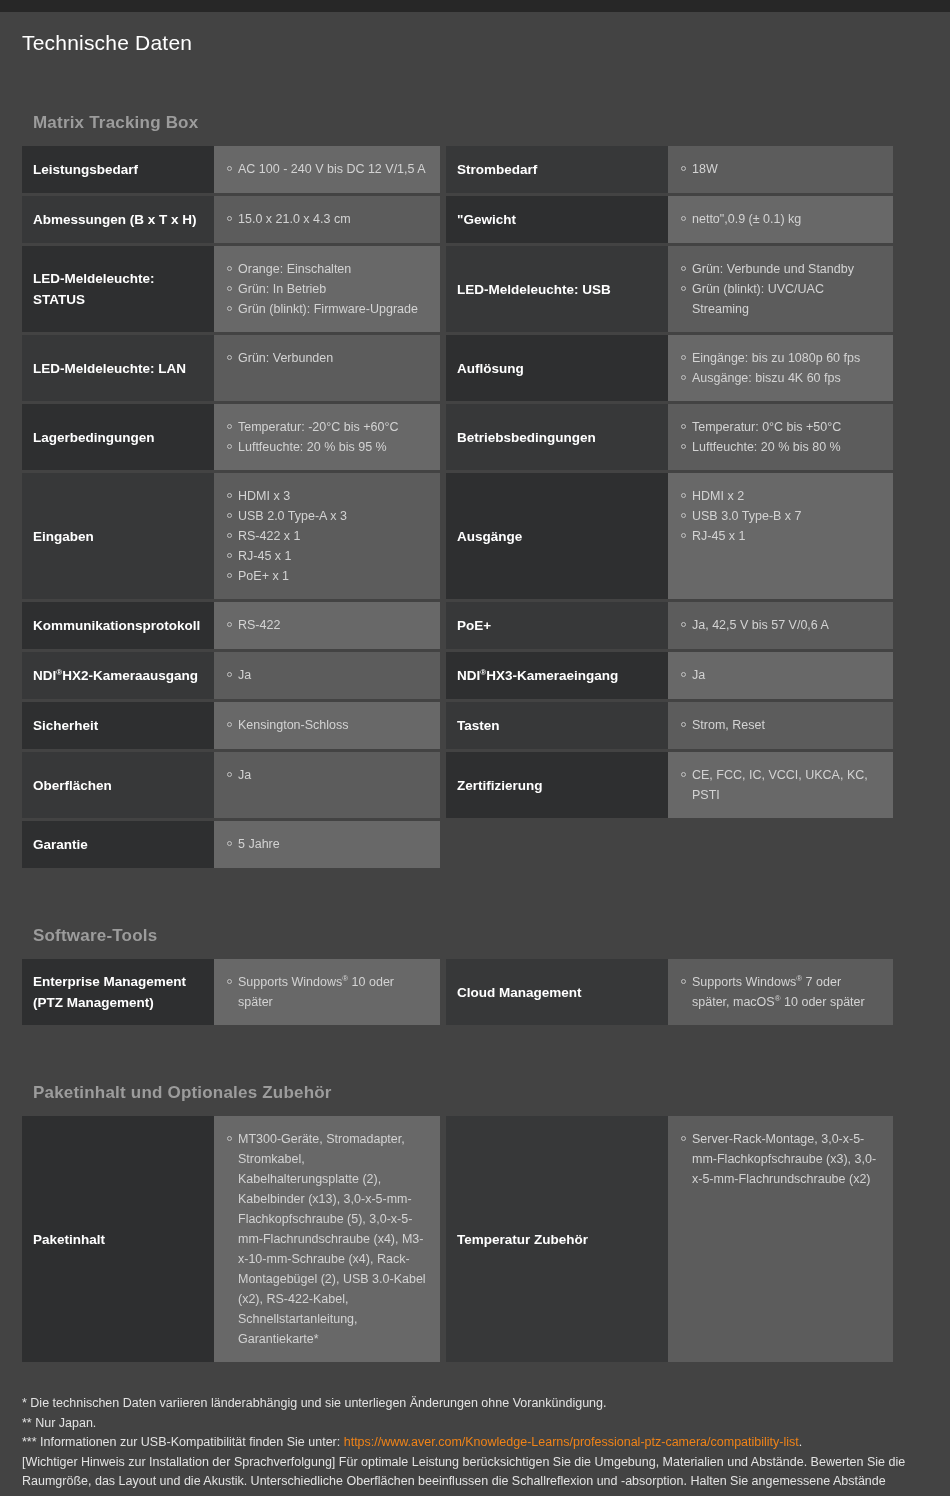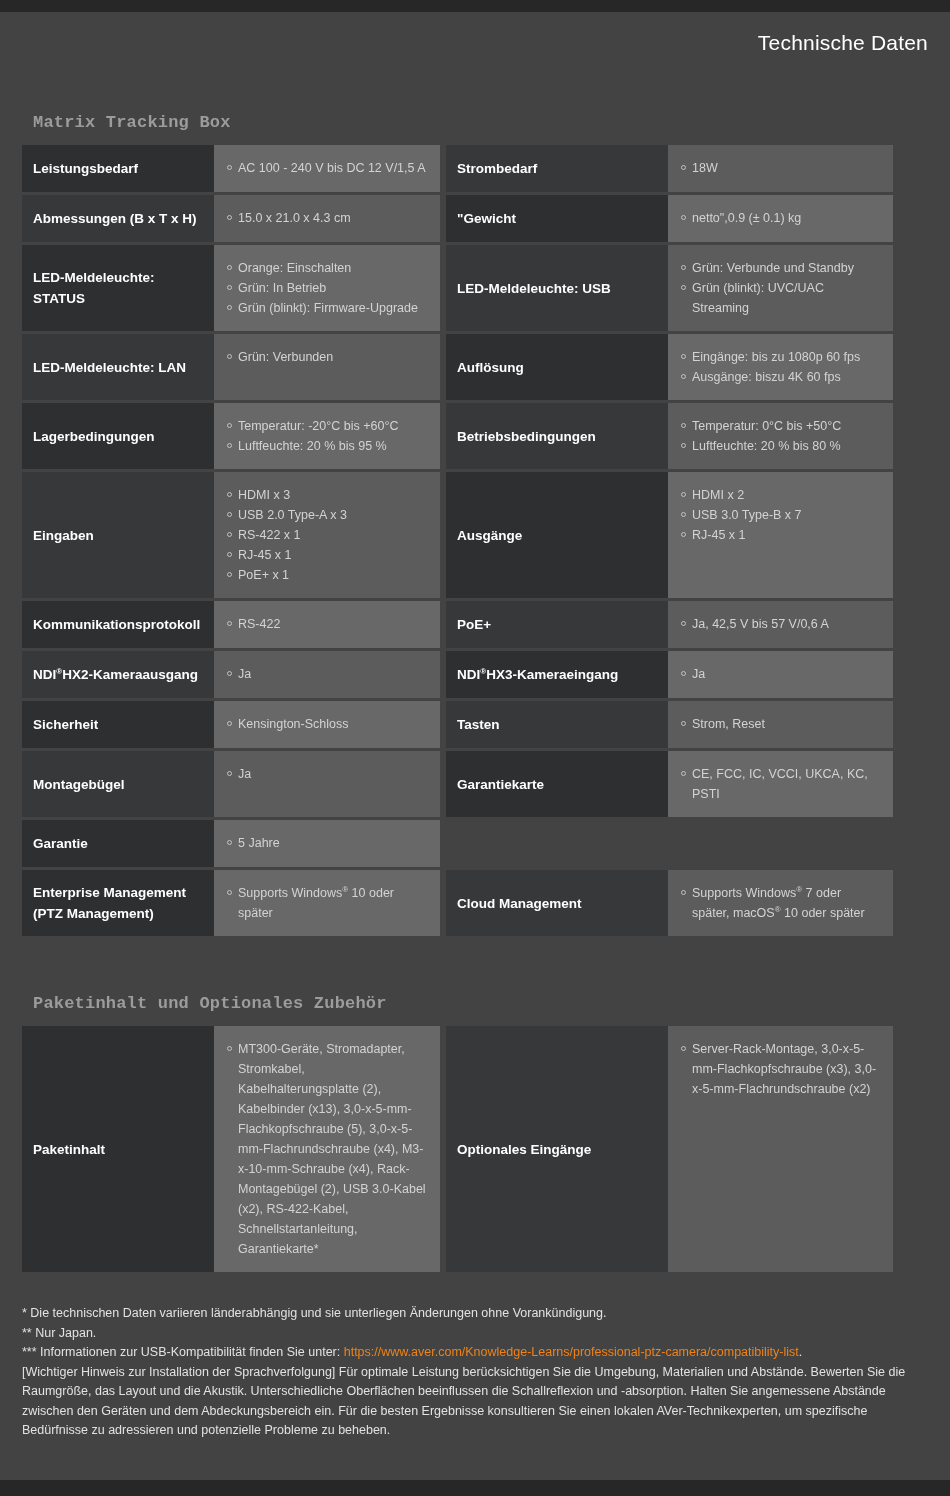--- a/index.html
+++ b/index.html
@@ -14,32 +14,30 @@
     background: #434343;
     padding: 10px 22px 10px 22px;
     min-height: 1468px;
   }
   .page-title {
     color: #ffffff;
     font-size: 21px;
     font-weight: 400;
     margin-top: 9px;
     letter-spacing: 0.2px;
-    text-align: right;
   }
   .spec-section { margin-top: 0; }
   .section-title {
     color: #9c9c9c;
     font-size: 17px;
     font-weight: 700;
     padding-left: 11px;
     margin-top: 58px;
     margin-bottom: 13px;
     letter-spacing: 0.2px;
-    font-family: Liberation Mono, monospace;
   }
   .spec-table { display: block; }
   .spec-row {
     display: flex;
     align-items: stretch;
     margin-bottom: 3px;
   }
   .cell { min-height: 47px; }
   .cell.label {
     display: flex;
@@ -333,31 +331,31 @@
             </div>
             <div class="cell value c-rv value-b">
               <div class="item">
                 <span class="bullet"></span>
                 <span class="item-text">Strom, Reset</span>
               </div>
             </div>
           </div>
           <div class="spec-row">
             <div class="cell label c-ll label-b">
-              <span>Montagebügel</span>
+              <span>Oberflächen</span>
             </div>
             <div class="cell value c-lv value-b">
               <div class="item">
                 <span class="bullet"></span>
                 <span class="item-text">Ja</span>
               </div>
             </div>
             <div class="c-gap"></div>
             <div class="cell label c-rl label-a">
-              <span>Garantiekarte</span>
+              <span>Zertifizierung</span>
             </div>
             <div class="cell value c-rv value-a">
               <div class="item">
                 <span class="bullet"></span>
                 <span class="item-text">CE, FCC, IC, VCCI, UKCA, KC, PSTI</span>
               </div>
             </div>
           </div>
           <div class="spec-row">
             <div class="cell label c-ll label-a">
@@ -369,20 +367,21 @@
                 <span class="item-text">5 Jahre</span>
               </div>
             </div>
             <div class="c-gap"></div>
             <div class="cell label c-rl label-b empty"></div>
             <div class="cell value c-rv value-b empty"></div>
           </div>
         </div>
       </section>
       <section class="spec-section">
+        <h2 class="section-title">Software-Tools</h2>
         <div class="spec-table">
           <div class="spec-row">
             <div class="cell label c-ll label-a">
               <span>Enterprise Management (PTZ Management)</span>
             </div>
             <div class="cell value c-lv value-a">
               <div class="item">
                 <span class="bullet"></span>
                 <span class="item-text">Supports Windows<sup>®</sup> 10 oder später</span>
               </div>
@@ -408,21 +407,21 @@
               <span>Paketinhalt</span>
             </div>
             <div class="cell value c-lv value-a">
               <div class="item">
                 <span class="bullet"></span>
                 <span class="item-text">MT300-Geräte, Stromadapter, Stromkabel, Kabelhalterungsplatte (2), Kabelbinder (x13), 3,0-x-5-mm-Flachkopfschraube (5), 3,0-x-5-mm-Flachrundschraube (x4), M3-x-10-mm-Schraube (x4), Rack-Montagebügel (2), USB 3.0-Kabel (x2), RS-422-Kabel, Schnellstartanleitung, Garantiekarte*</span>
               </div>
             </div>
             <div class="c-gap"></div>
             <div class="cell label c-rl label-b">
-              <span>Optionales Eingänge</span>
+              <span>Temperatur Zubehör</span>
             </div>
             <div class="cell value c-rv value-b">
               <div class="item">
                 <span class="bullet"></span>
                 <span class="item-text">Server-Rack-Montage, 3,0-x-5-mm-Flachkopfschraube (x3), 3,0-x-5-mm-Flachrundschraube (x2)</span>
               </div>
             </div>
           </div>
         </div>
       </section>

